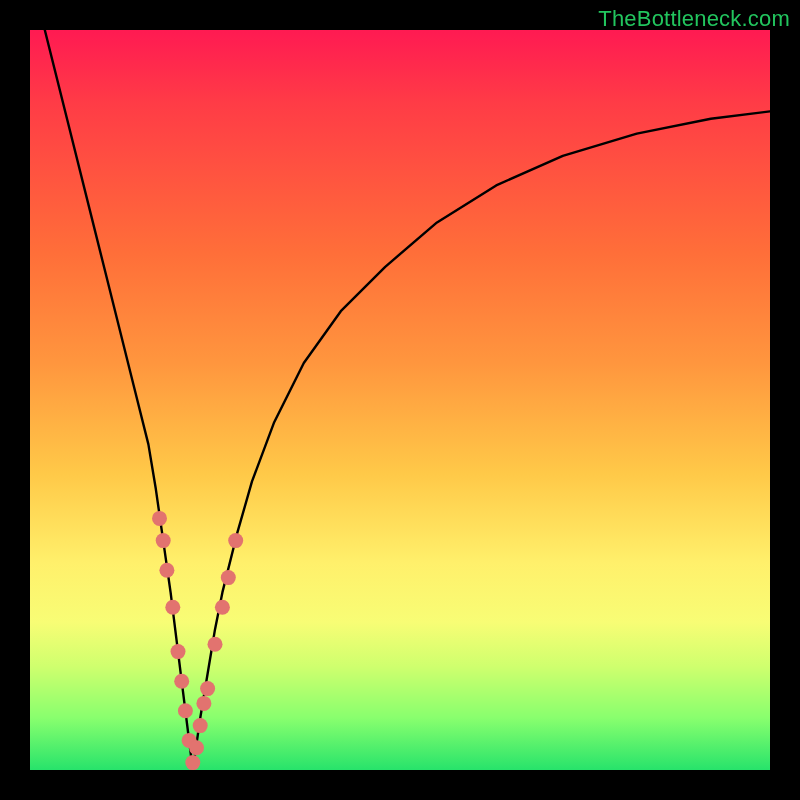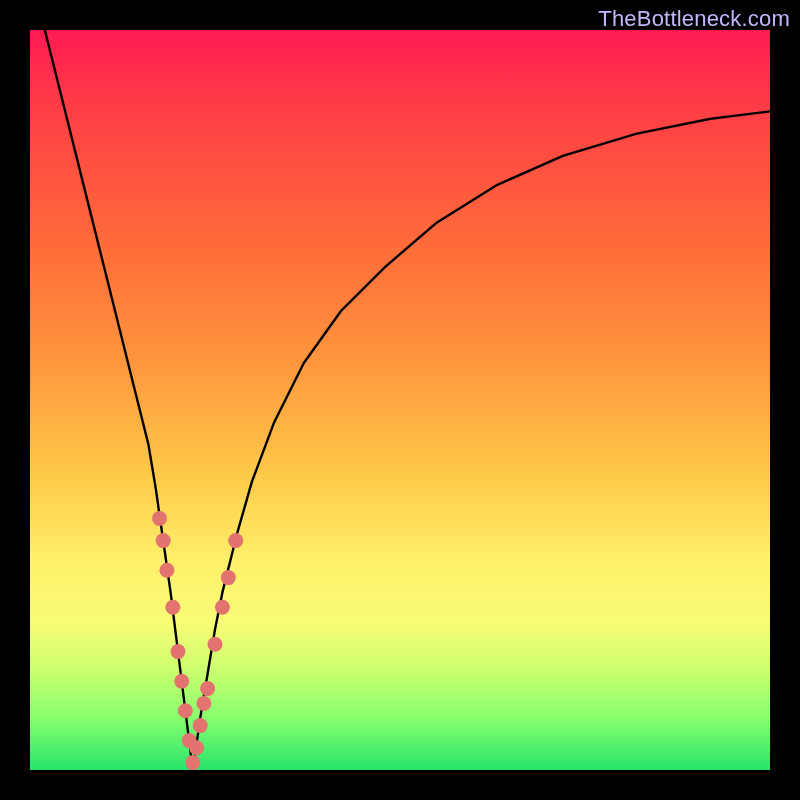--- a/index.html
+++ b/index.html
@@ -47,21 +47,21 @@
   .curve-layer {
     position: absolute;
     left: 0; top: 0;
     width: 100%; height: 100%;
     pointer-events: none;
   }
   .watermark {
     position: absolute;
     top: 6px;
     right: 10px;
-    color: #c4b5fd;
+    color: #22c55e;
     font-size: 22px;
     font-weight: 500;
     letter-spacing: 0.2px;
     user-select: none;
   }
 </style>
 </head>
 <body>
 
 <div class="frame">

